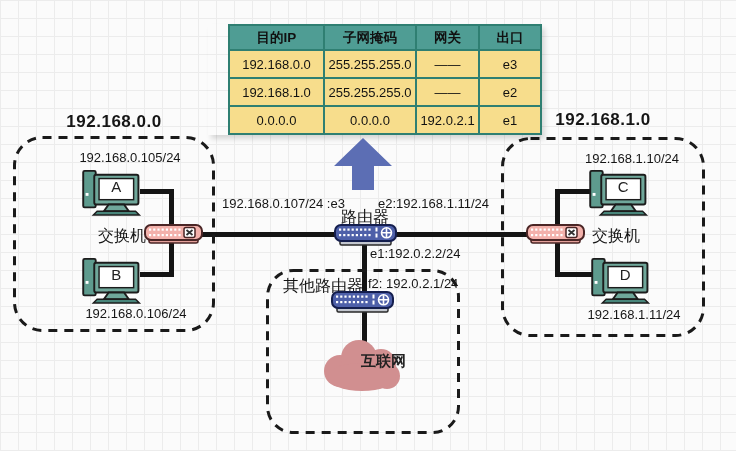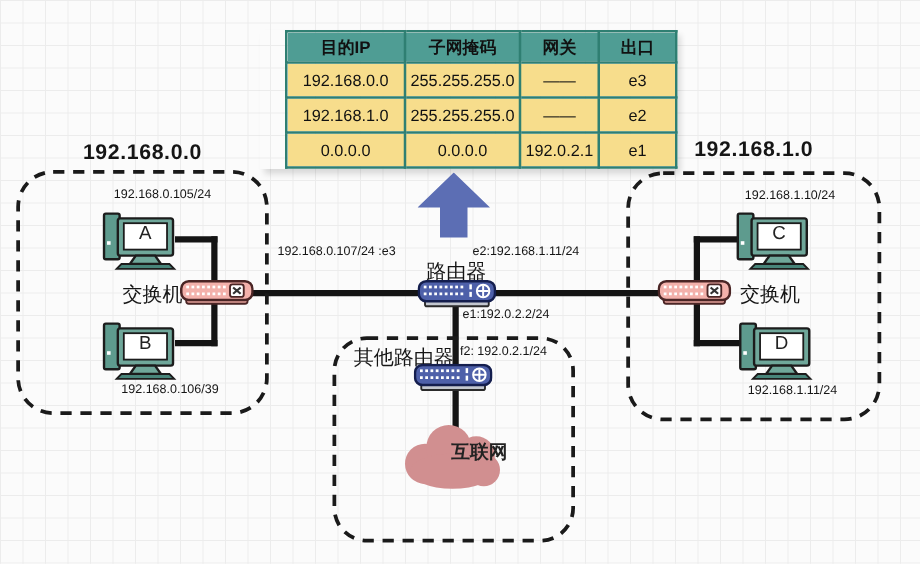--- a/index.html
+++ b/index.html
@@ -7,21 +7,21 @@
   .stage{
     position:relative;width:736px;height:451px;overflow:hidden;
     background-color:#fbfbfb;
     background-image:
       linear-gradient(#ececec 1px, transparent 1px),
       linear-gradient(90deg,#ececec 1px, transparent 1px);
     background-size:18px 18px;
   }
   .abs{position:absolute;}
   .line{position:absolute;background:#141414;}
-  .label{position:absolute;white-space:nowrap;font-size:10px;color:#151515;}
+  .label{position:absolute;white-space:nowrap;font-size:13px;color:#151515;}
   .cjk{font-size:16px;}
   .subnet-title{font-size:17px;font-weight:600;text-align:center;letter-spacing:.5px;}
   .center{text-align:center;}
 
   
   .rt-wrap{position:absolute;left:208px;top:24px;box-shadow:3px 4px 5px rgba(0,0,0,.14);padding-left:20px;}
   table.rt{border-collapse:collapse;table-layout:fixed;width:312px;font-size:13px;}
   table.rt th,table.rt td{
     border:2px solid #2f7f72;text-align:center;padding:0;color:#111;
     overflow:hidden;
@@ -130,21 +130,21 @@
     <svg width="63" height="48" viewBox="0 0 64 50">
       <rect x="1.5" y="3" width="13" height="38" rx="1.5" fill="#5e9b8e" stroke="#1c1c1c" stroke-width="2"></rect>
       <rect x="4" y="26" width="3" height="3" fill="#fff"></rect>
       <rect x="13" y="7" width="46" height="31" rx="2" fill="#6fa79a" stroke="#1c1c1c" stroke-width="2"></rect>
       <rect x="18" y="11" width="36" height="22" fill="#ffffff" stroke="#1c1c1c" stroke-width="1.5"></rect>
       <path d="M28,38 L44,38 L49,45 L23,45 Z" fill="#6fa79a" stroke="#1c1c1c" stroke-width="2"></path>
       <path d="M16,45 L56,45 L60,49 L12,49 Z" fill="#48857a" stroke="#1c1c1c" stroke-width="1.5"></path>
     </svg>
     <span class="host-letter">B</span>
   </div>
-  <div class="label center" style="left:56px;top:306px;width:160px;">192.168.0.106/39</div>
+  <div class="label center" style="left:56px;top:306px;width:160px;">192.168.0.106/24</div>
 
   <div class="label center" style="left:552px;top:151px;width:160px;">192.168.1.10/24</div>
   <div class="host" style="left:588px;top:168px;">
     <svg width="63" height="48" viewBox="0 0 64 50">
       <rect x="1.5" y="3" width="13" height="38" rx="1.5" fill="#5e9b8e" stroke="#1c1c1c" stroke-width="2"></rect>
       <rect x="4" y="26" width="3" height="3" fill="#fff"></rect>
       <rect x="13" y="7" width="46" height="31" rx="2" fill="#6fa79a" stroke="#1c1c1c" stroke-width="2"></rect>
       <rect x="18" y="11" width="36" height="22" fill="#ffffff" stroke="#1c1c1c" stroke-width="1.5"></rect>
       <path d="M28,38 L44,38 L49,45 L23,45 Z" fill="#6fa79a" stroke="#1c1c1c" stroke-width="2"></path>
       <path d="M16,45 L56,45 L60,49 L12,49 Z" fill="#48857a" stroke="#1c1c1c" stroke-width="1.5"></path>

